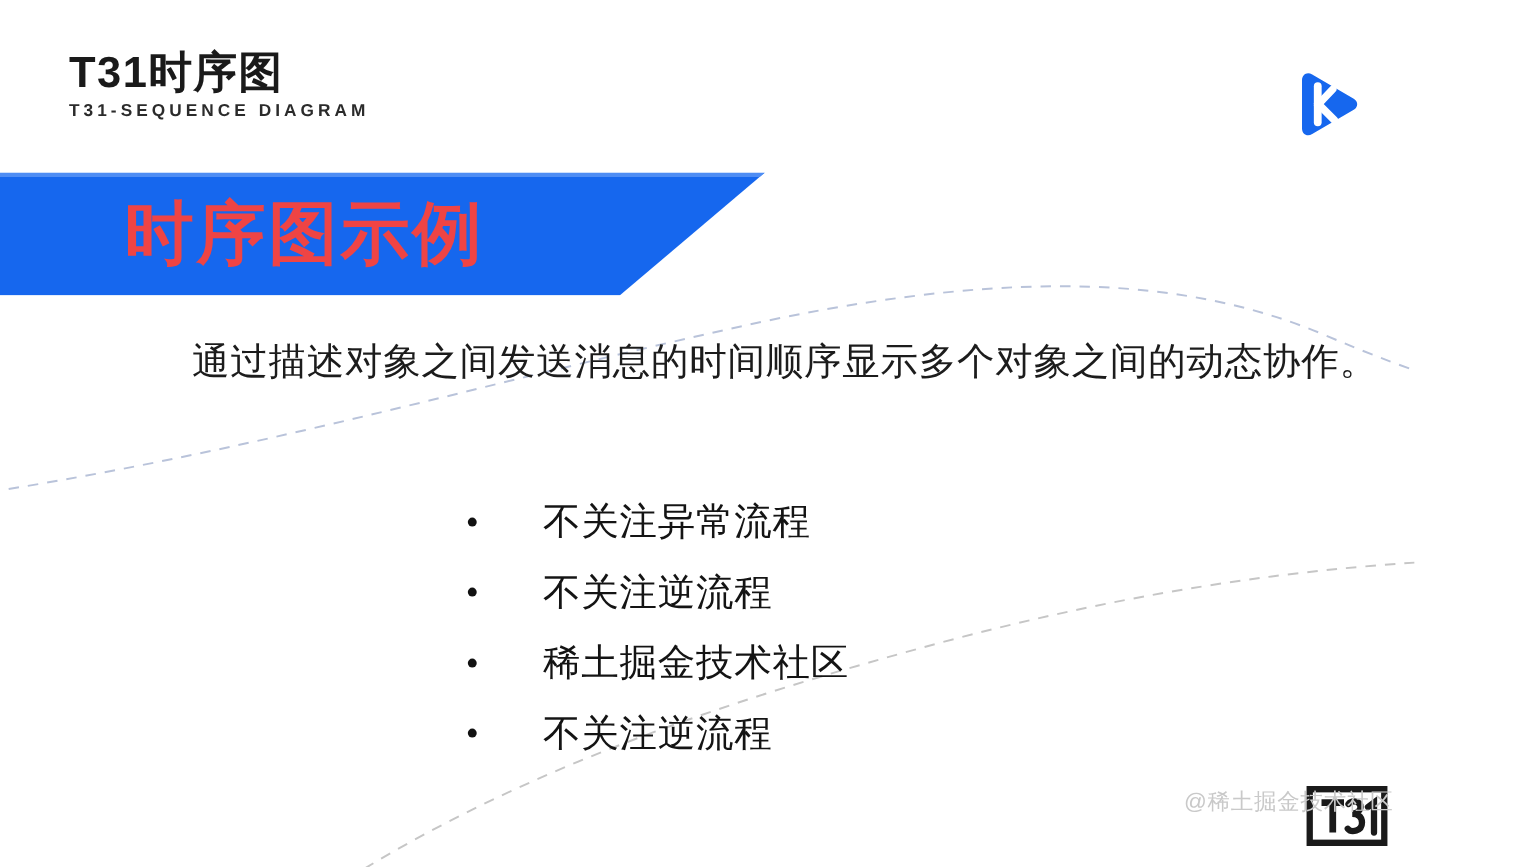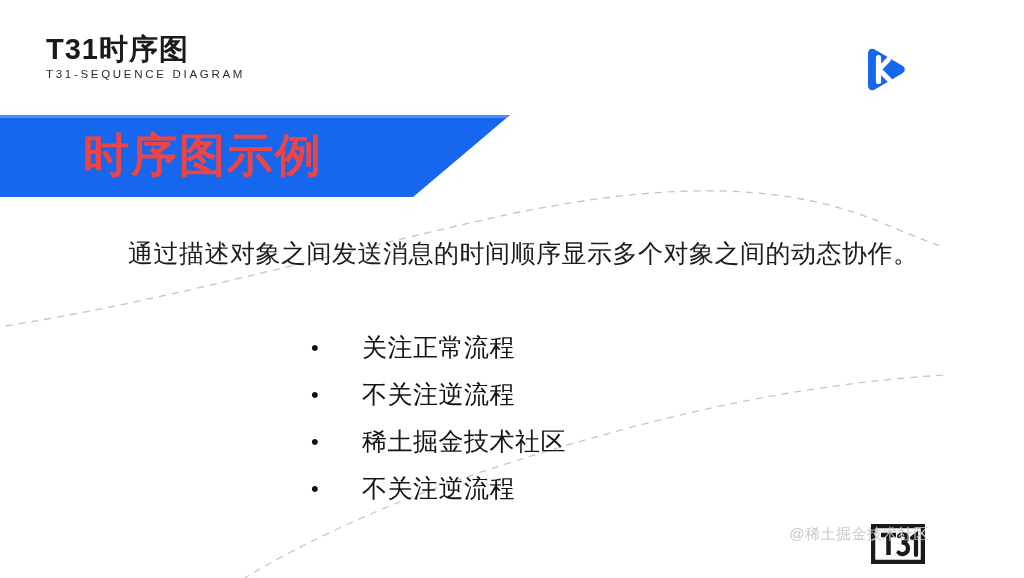--- a/index.html
+++ b/index.html
@@ -40,21 +40,21 @@
     font-size: 29px;
     font-weight: bold;
     color: #1a1a1a;
     letter-spacing: 1px;
     line-height: 1.05;
     white-space: nowrap;
   }
   .header-subtitle {
     margin-top: 4px;
     font-size: 11.5px;
-    font-weight: normal;
+    font-weight: bold;
     color: #2b2b2b;
     letter-spacing: 2.7px;
     white-space: nowrap;
     text-align: center;
   }
 
   
   .brand-logo {
     position: absolute;
     right: 34px;
@@ -92,21 +92,21 @@
     font-weight: bold;
     color: #ef4444;
     letter-spacing: 2px;
     white-space: nowrap;
   }
 
   
   .lead-paragraph {
     position: absolute;
     left: 128px;
-    top: 237px;
+    top: 224px;
     font-size: 25px;
     color: #1c1c1c;
     letter-spacing: 0.5px;
     white-space: nowrap;
     z-index: 3;
   }
 
   .bullet-list {
     position: absolute;
     left: 306px;
@@ -189,21 +189,21 @@
   <div class="banner">
     <div class="banner-topline"></div>
   </div>
   <div class="banner-title" style="position:absolute; left:83px; top:156px; transform:translateY(-50%); z-index:3;">时序图示例</div>
 
   <div class="lead-paragraph">通过描述对象之间发送消息的时间顺序显示多个对象之间的动态协作。</div>
 
   <ul class="bullet-list">
     <li class="bullet-item">
       <span class="bullet-dot">•</span>
-      <span class="bullet-text">关注正常流程</span>
+      <span class="bullet-text">不关注异常流程</span>
     </li>
     <li class="bullet-item">
       <span class="bullet-dot">•</span>
       <span class="bullet-text">不关注逆流程</span>
     </li>
     <li class="bullet-item">
       <span class="bullet-dot">•</span>
       <span class="bullet-text">稀土掘金技术社区</span>
     </li>
     <li class="bullet-item">

